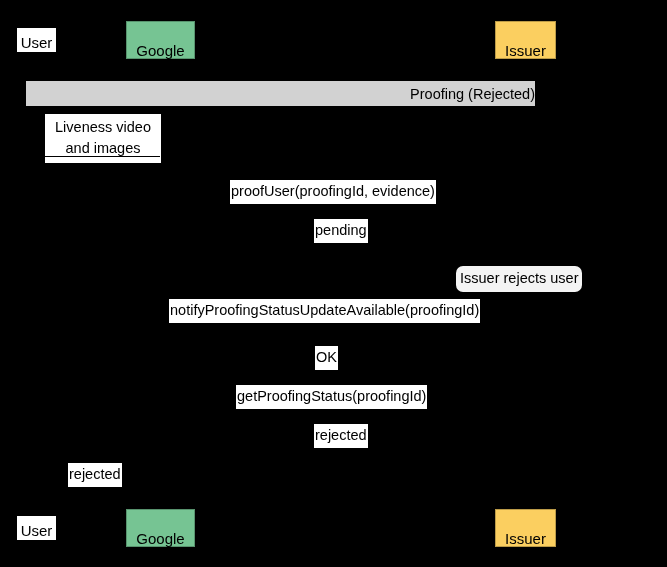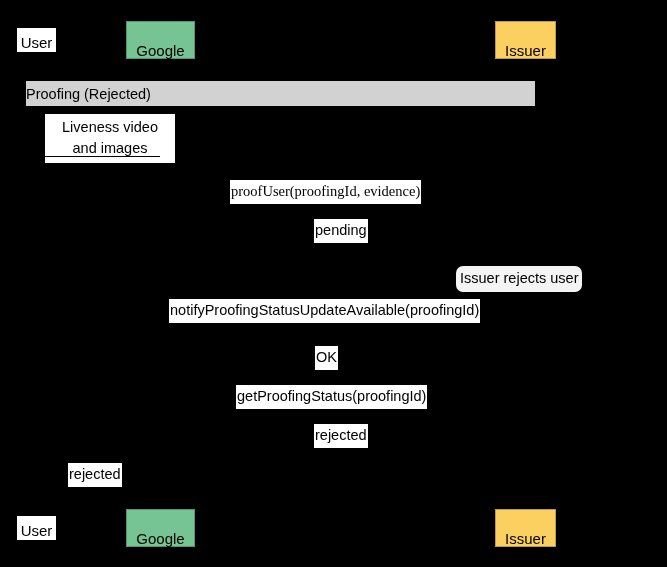--- a/index.html
+++ b/index.html
@@ -38,21 +38,21 @@
     border: 1px solid rgba(0,0,0,0.25);
   }
 
   
   .group-bar {
     position: absolute;
     box-sizing: border-box;
     background: #d2d2d2;
     display: flex;
     align-items: center;
-    justify-content: flex-start;
+    justify-content: flex-end;
     font-size: 14.5px;
     color: #000000;
     white-space: nowrap;
   }
 
   
   .msg {
     position: absolute;
     background: #ffffff;
     color: #000000;
@@ -102,27 +102,27 @@
   </div>
 
   <div class="participant boxed" style="left:495px; top:21px; width:61px; height:38px; background:#fbcf60;">
     <span>Issuer</span>
   </div>
 
   <div class="group-bar" style="left:26px; top:81px; width:509px; height:25px;">
     <span>Proofing (Rejected)</span>
   </div>
 
-  <div class="msg multiline" style="left:45px; top:114px; width:130px;">
+  <div class="msg multiline" style="left:45px; top:114px; width:116px;">
     <span>Liveness video</span><br>
     <span>and images</span>
   </div>
   <div class="arrow" style="left:36px; top:156px; width:124px;"></div>
 
-  <div class="msg" style="left:230px; top:180px;font-family:Liberation Serif, serif;">
+  <div class="msg" style="left:230px; top:180px;">
     <span>proofUser(proofingId, evidence)</span>
   </div>
   <div class="arrow" style="left:160px; top:204px; width:365px;"></div>
 
   <div class="msg" style="left:314px; top:219px;">
     <span>pending</span>
   </div>
   <div class="arrow" style="left:160px; top:243px; width:365px;"></div>
 
   <div class="msg note" style="left:456px; top:266px;border-radius:7px;">

